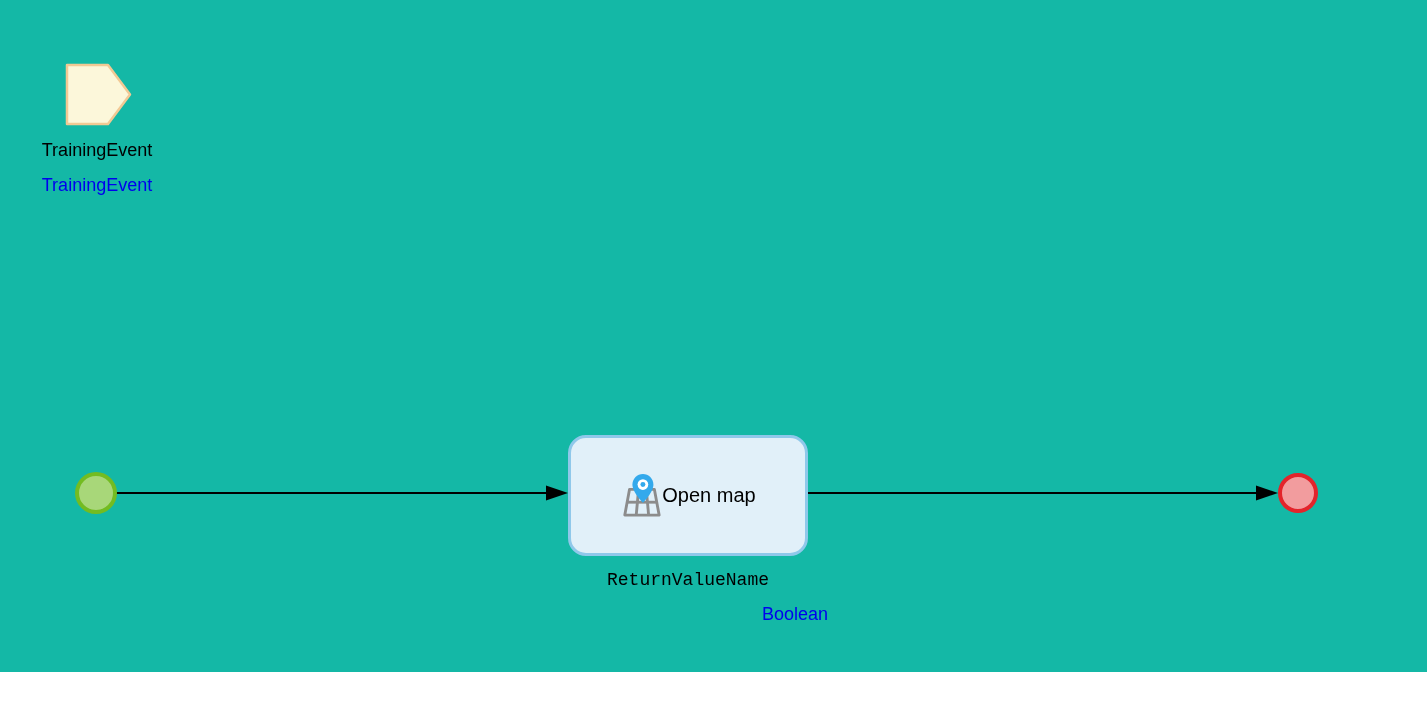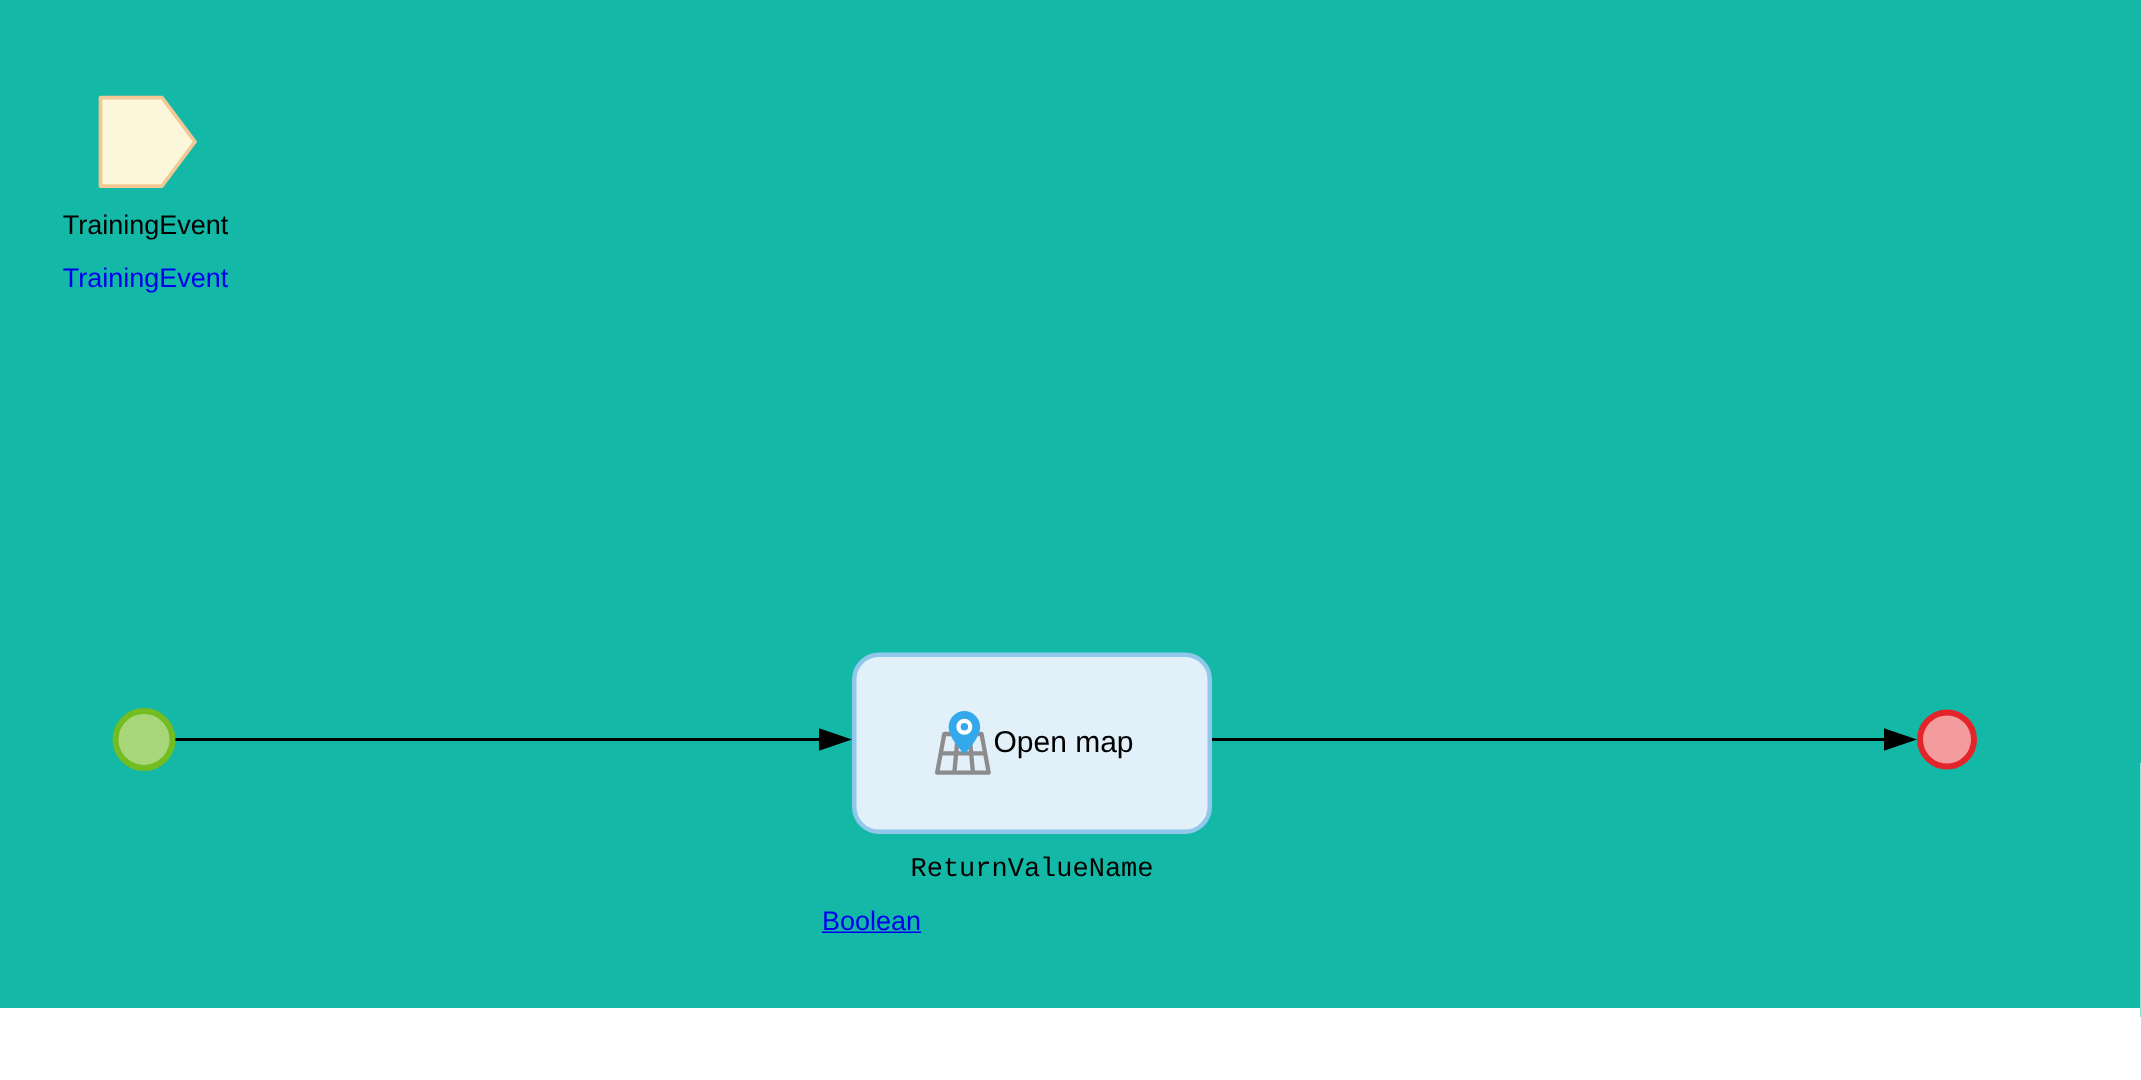--- a/index.html
+++ b/index.html
@@ -109,25 +109,24 @@
     font-size: 18px;
     color: #000000;
     white-space: nowrap;
     font-family: Liberation Mono, monospace;
   }
   .return-type {
     position: absolute;
     left: 548px;
     top: 604px;
     width: 280px;
-    text-align: left;
+    text-align: right;
     font-size: 18px;
     color: #0000ee;
     white-space: nowrap;
-    text-decoration: underline;
   }
 </style>
 </head>
 <body>
 
 <div class="canvas">
 
   <svg class="param-shape" viewBox="0 0 70 68">
     <path d="M 4 4 L 45 4 L 67 33.5 L 45 63 L 4 63 Z" fill="#fcf7da" stroke="#f2c994" stroke-width="2.5" stroke-linejoin="round"></path>
   </svg>

